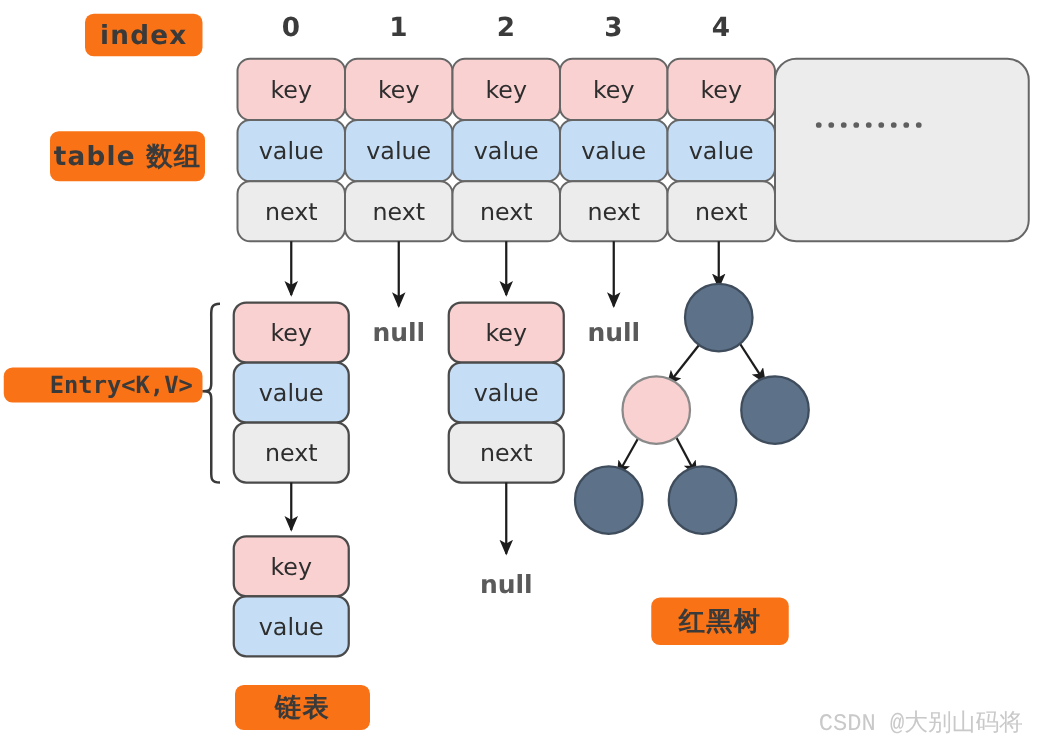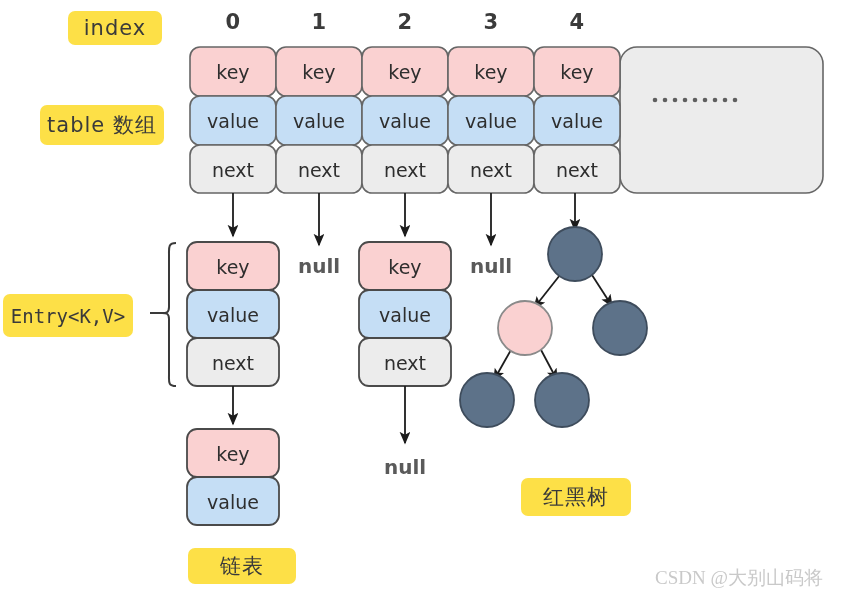--- a/index.html
+++ b/index.html
@@ -55,42 +55,42 @@
   .null-text {
     position: absolute;
     width: 80px;
     text-align: center;
     font-size: 20px;
     color: #5a5a5a;
     font-weight: 600;
   }
   .tag {
     position: absolute;
-    background: #fde047;
+    background: #f97316;
     border-radius: 7px;
     font-size: 21px;
-    font-weight: 400;
+    font-weight: 700;
     color: #3a3a3a;
     display: flex;
     align-items: center;
     justify-content: center;
     letter-spacing: 1px;
     white-space: nowrap;
   }
   .tag.mono {
     font-family: "DejaVu Sans Mono", "Liberation Mono", monospace;
     font-size: 19px;
     letter-spacing: 0px;
   }
   .watermark {
     position: absolute;
     font-size: 19px;
     color: #c9c9c9;
     white-space: nowrap;
-    font-family: Liberation Serif, serif;
+    font-family: Liberation Mono, monospace;
   }
   .watermark-sub {
     position: absolute;
     font-size: 10px;
     color: #dcdcdc;
     white-space: nowrap;
   }
 </style>
 </head>
 <body>
@@ -222,20 +222,20 @@
   <div class="node-text" style="left:359px; top:256px;">key</div>
   <div class="node-text" style="left:359px; top:304px;">value</div>
   <div class="node-text" style="left:359px; top:352px;">next</div>
 
   <div class="null-text" style="left:279px; top:254px;">null</div>
   <div class="null-text" style="left:451px; top:254px;">null</div>
   <div class="null-text" style="left:365px; top:455px;">null</div>
 
   <div class="tag" style="left:68px; top:11px; width:94px; height:34px;">index</div>
   <div class="tag" style="left:40px; top:105px; width:124px; height:40px;">table 数组</div>
-  <div class="tag mono" style="left:3px; top:294px; width:130px; height:43px;">Entry&lt;K,V&gt;</div>
+  <div class="tag mono" style="left:3px; top:294px; width:130px; height:28px;padding-left:29px;">Entry&lt;K,V&gt;</div>
   <div class="tag" style="left:188px; top:548px; width:108px; height:36px;">链表</div>
   <div class="tag" style="left:521px; top:449px; width:110px; height:38px;margin-top:29px;">红黑树</div>
 
   <div class="watermark" style="left:655px; top:565px;">CSDN @大别山码将</div>
   <div class="watermark-sub" style="left:760px; top:578px;margin-top:24px;">CSDN @林伟茂</div>
 
 </div>
 
 </body></html>

